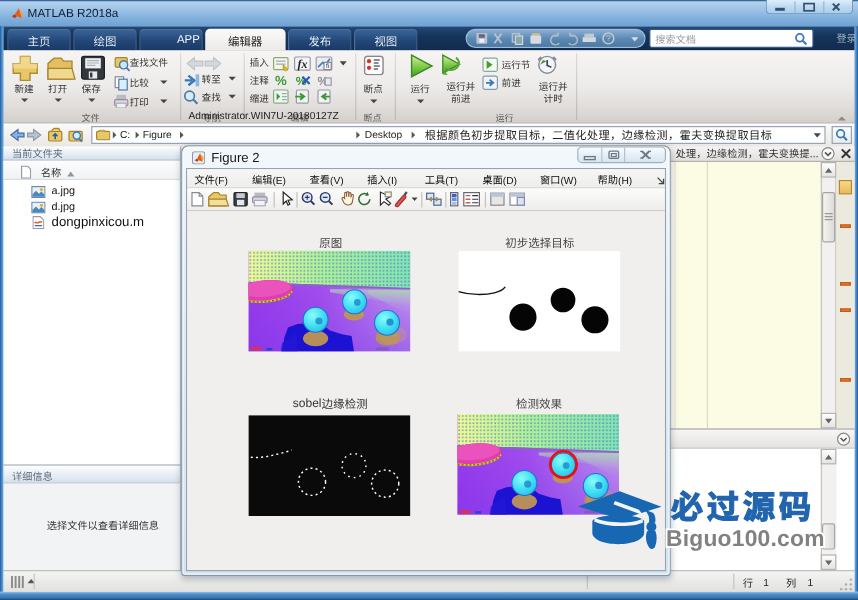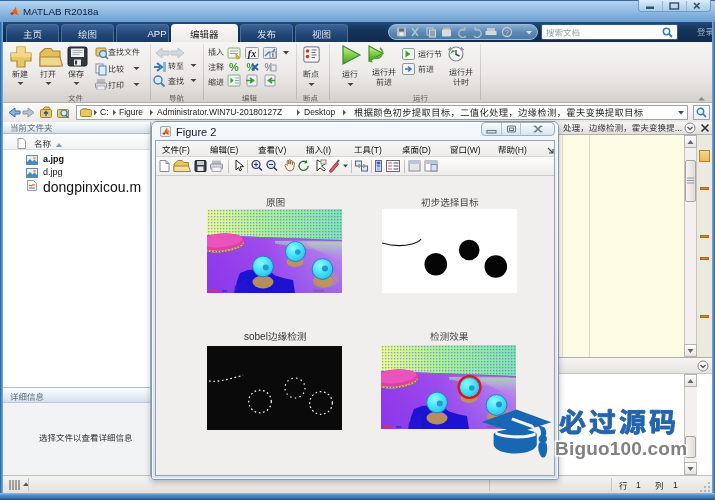--- a/index.html
+++ b/index.html
@@ -536,21 +536,21 @@
     <path d="M1 0.5 l3 3 -3 3 z" fill="#555"></path>
   </svg>
 <div class="a" style="left:100px;top:108px;font-size:8.5px;color:#222222;font-weight:400;white-space:nowrap;line-height:1;">C:</div>
 <svg class="a" style="left:112px;top:108.5px" width="5" height="7" viewBox="0 0 5 7">
     <path d="M1 0.5 l3 3 -3 3 z" fill="#555"></path>
   </svg>
 <div class="a" style="left:119px;top:108px;font-size:8.5px;color:#222222;font-weight:400;white-space:nowrap;line-height:1;">Figure</div>
 <svg class="a" style="left:149px;top:108.5px" width="5" height="7" viewBox="0 0 5 7">
     <path d="M1 0.5 l3 3 -3 3 z" fill="#555"></path>
   </svg>
-<div class="a" style="left:157px;top:108px;font-size:8.5px;color:#222222;font-weight:400;white-space:nowrap;line-height:1;">Administrator.WIN7U-20180127Z</div>
+<div class="a" style="left:157px;top:92px;font-size:8.5px;color:#222222;font-weight:400;white-space:nowrap;line-height:1;">Administrator.WIN7U-20180127Z</div>
 <svg class="a" style="left:296px;top:108.5px" width="5" height="7" viewBox="0 0 5 7">
     <path d="M1 0.5 l3 3 -3 3 z" fill="#555"></path>
   </svg>
 <div class="a" style="left:304px;top:108px;font-size:8.5px;color:#222222;font-weight:400;white-space:nowrap;line-height:1;">Desktop</div>
 <svg class="a" style="left:342px;top:108.5px" width="5" height="7" viewBox="0 0 5 7">
     <path d="M1 0.5 l3 3 -3 3 z" fill="#555"></path>
   </svg>
 <svg class="t" style="left:354.0px;top:115.5px" width="1" height="1">
     <g transform="scale(0.009300,-0.009300)" fill="#222222">
       <use href="#c6839" x="0"></use>
@@ -618,33 +618,33 @@
     </g>
   </svg>
 <svg class="a" style="left:55px;top:141.5px" width="8" height="6" viewBox="0 0 8 6">
     <path d="M4 1 l3 4 h-6 z" fill="#8a98a4"></path>
   </svg>
 <svg class="a" style="left:26px;top:155px" width="12" height="10" viewBox="0 0 12 10">
 <rect x="0.5" y="0.5" width="11" height="9" fill="#e8f0f8" stroke="#6a8aa8"></rect>
     <path d="M1 7 l3 -3 2.5 2.5 2 -2 2.5 2.5 v2 h-10 z" fill="#4a88c0"></path>
     <circle cx="8.5" cy="3" r="1.3" fill="#e8a830"></circle>
   </svg>
-<div class="a" style="left:43px;top:155px;font-size:9px;color:#111111;font-weight:700;white-space:nowrap;line-height:1;">a.jpg</div>
+<div class="a" style="left:43px;top:155px;font-size:9px;color:#111111;font-weight:400;white-space:nowrap;line-height:1;">a.jpg</div>
 <svg class="a" style="left:26px;top:168px" width="12" height="10" viewBox="0 0 12 10">
 <rect x="0.5" y="0.5" width="11" height="9" fill="#e8f0f8" stroke="#6a8aa8"></rect>
     <path d="M1 7 l3 -3 2.5 2.5 2 -2 2.5 2.5 v2 h-10 z" fill="#4a88c0"></path>
     <circle cx="8.5" cy="3" r="1.3" fill="#e8a830"></circle>
   </svg>
 <div class="a" style="left:43px;top:168px;font-size:9px;color:#111111;font-weight:400;white-space:nowrap;line-height:1;">d.jpg</div>
 <svg class="a" style="left:27px;top:180px" width="10" height="11" viewBox="0 0 10 11">
 <path d="M0.5 0.5 h6 l3 3 v7 h-9 z" fill="#fff" stroke="#99a"></path>
     <path d="M2 6 c1 -2 2 1 3 -0.5 c1 -1.5 2 0.5 3 -1" stroke="#e05818" stroke-width="1.2" fill="none"></path>
     <path d="M2 8 h6" stroke="#3a68a8" stroke-width="1"></path>
   </svg>
-<div class="a" style="left:43px;top:180px;font-size:14px;color:#111111;font-weight:400;white-space:nowrap;line-height:1;">dongpinxicou.m</div>
+<div class="a" style="left:43px;top:180px;font-size:11px;color:#111111;font-weight:400;white-space:nowrap;line-height:1;">dongpinxicou.m</div>
 <div class="a" style="left:3px;top:387px;width:148px;height:16px;background:linear-gradient(180deg,#fcfdfe,#e2eaf2 70%,#d5e0ec);border-top:1px solid #b0bcc8;border-bottom:1px solid #c0cad4;border-right:1px solid #b0bcc8;box-sizing:border-box"></div>
 <svg class="t" style="left:10.0px;top:399.5px" width="1" height="1">
     <g transform="scale(0.008500,-0.008500)" fill="#5a6a7a">
       <use href="#c8be6" x="0"></use>
       <use href="#c7ec6" x="1000"></use>
       <use href="#c4fe1" x="2000"></use>
       <use href="#c606f" x="3000"></use>
     </g>
   </svg>
 <div class="a" style="left:3px;top:403px;width:148px;height:72px;background:#f2f3f4;border-right:1px solid #b0bcc8;box-sizing:border-box"></div>

